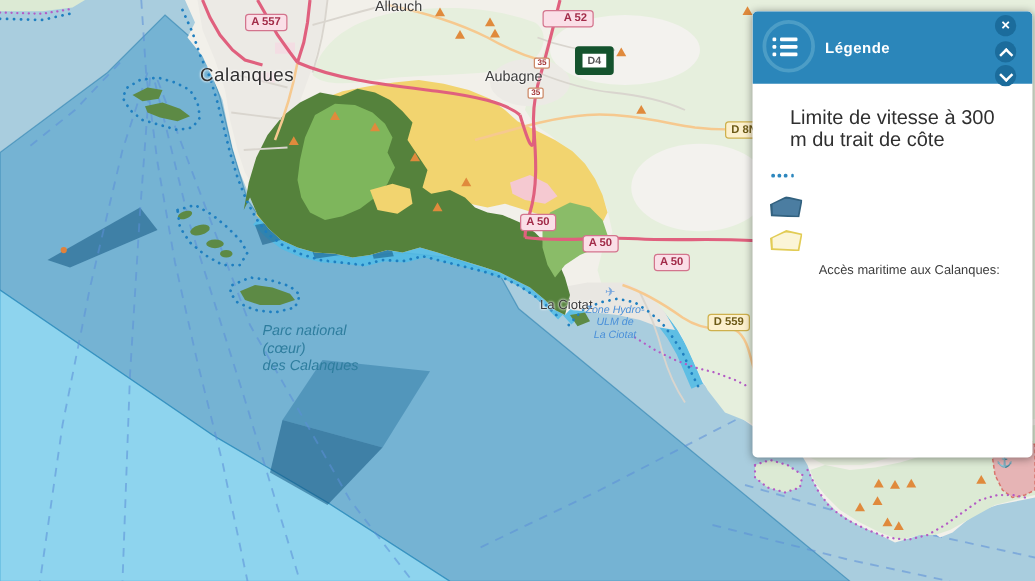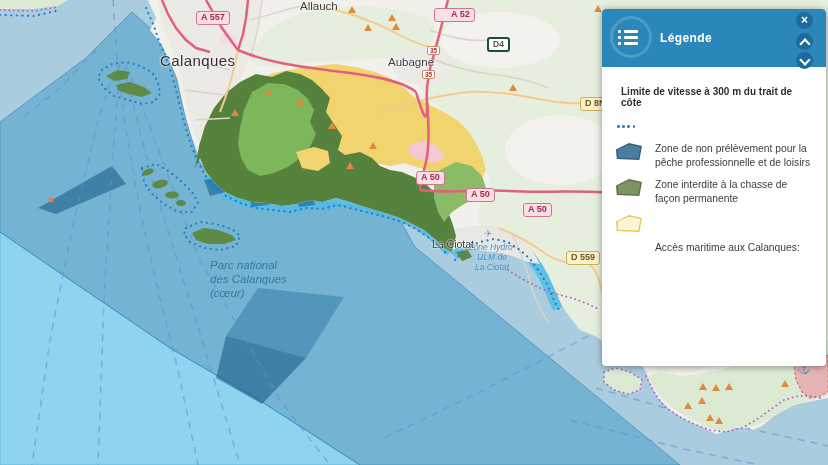--- a/index.html
+++ b/index.html
@@ -6,41 +6,41 @@
   #app{position:relative;width:828px;height:465px;overflow:hidden;font-family:"Liberation Sans",sans-serif;background:#a9cdde;}
   #mapsvg{position:absolute;left:0;top:0;}
   .maplabel{position:absolute;color:#333;white-space:nowrap;pointer-events:none;}
   .city{font-size:15px;color:#2f2f2f;letter-spacing:.4px;text-shadow:0 0 2px #fff,0 0 2px #fff;}
   .town{font-size:11.5px;color:#3c3c3c;text-shadow:0 0 2px #fff,0 0 2px #fff;}
   .parc-label{font-style:italic;color:#2e7d9e;font-size:11.5px;line-height:14px;text-align:left;}
   .hydro-label{font-style:italic;color:#4a90d9;font-size:8.5px;line-height:10px;text-align:center;}
   .shield{position:absolute;font-weight:bold;border-radius:3px;padding:1px 4px;line-height:1.1;}
   .shield-red{background:#fadfe7;border:1px solid #d3748d;color:#a22c49;font-size:9px;}
   .shield-yellow{background:#fcf0cd;border:1px solid #ceb04c;color:#6d5a17;font-size:9px;}
-  .shield-white{background:#ffffff;border:2px solid #14532d;color:#555;font-size:8.5px;margin-left:27px;}
+  .shield-white{background:#ffffff;border:6px solid #14532d;color:#555;font-size:8.5px;}
   .shield-exit{background:#fff;border:1px solid #cc8866;color:#a23333;font-size:6.5px;padding:0 2px;border-radius:2px;}
   .mapicon{position:absolute;pointer-events:none;}
 
   
   #legend{position:absolute;left:602px;top:9px;width:224px;height:357px;background:#fff;border-radius:4px;
           box-shadow:0 1px 7px rgba(0,0,0,.4);overflow:hidden;}
   #legend-header{position:relative;height:58px;background:#2b86ba;border-radius:4px 4px 0 0;}
   #legend-menu-circle{position:absolute;left:8px;top:7px;width:42px;height:42px;border-radius:50%;
           border:3px solid #4c9dc6;box-sizing:border-box;cursor:pointer;}
   .hline{position:absolute;left:11px;height:3px;background:#fff;border-radius:1px;}
   .hline .dot{position:absolute;left:-6px;top:0;width:3px;height:3px;background:#fff;border-radius:1px;}
   #legend-title{position:absolute;left:58px;top:22px;color:#ffffff;font-size:12px;font-weight:bold;letter-spacing:.4px;}
   .hdr-btn{position:absolute;left:194px;width:17px;height:17px;border-radius:50%;background:#1b6c9c;
            color:#fff;text-align:center;cursor:pointer;}
   .hdr-btn .x{font-size:12px;font-weight:bold;line-height:16px;display:block;}
   .chev{display:block;width:6px;height:6px;border-right:2px solid #fff;border-bottom:2px solid #fff;margin:5px auto 0;}
   .chev.up{transform:rotate(-135deg);margin-top:7px;}
   .chev.down{transform:rotate(45deg);margin-top:4px;}
   #legend-body{padding:19px 14px 0 14px;color:#3c3c3c;}
-  .lg-heading{font-size:10px;font-weight:bold;color:#2f2f2f;margin:0 0 0 5px;}
+  .lg-heading{font-size:16px;font-weight:normal;color:#2f2f2f;margin:0 0 0 16px;}
   #speed-dots{margin:17px 0 13px 1px;height:4px;}
   #speed-dots i{display:inline-block;width:2.6px;height:2.6px;border-radius:50%;margin-right:2.6px;vertical-align:top;}
   .lg-item{display:flex;margin-top:9px;}
   .swatch{width:26px;height:17px;flex:none;margin-right:13px;margin-top:1px;
           clip-path:polygon(0 38%,50% 0,100% 18%,90% 100%,3% 94%);}
   .swatch .inner{position:relative;top:1.5px;left:1.5px;width:23px;height:14px;
           clip-path:polygon(0 38%,50% 0,100% 18%,90% 100%,3% 94%);}
   .swatch.empty{visibility:hidden;}
   .lg-item-label{font-size:10.3px;line-height:13.5px;color:#3d3d3d;}
 </style>
@@ -204,22 +204,22 @@
         <rect x="800" y="356" width="6" height="6"></rect>
     </g>
   </svg>
 
   <div class="maplabel city" style="left:160px;top:52px;">Calanques</div>
   <div class="maplabel town" style="left:300px;top:0px;">Allauch</div>
   <div class="maplabel town" style="left:388px;top:56px;">Aubagne</div>
   <div class="maplabel town" style="left:432px;top:238px;font-size:10.5px;">La Ciotat</div>
   <div class="maplabel parc-label" style="left:210px;top:258px;width:120px;">
     <div>Parc national</div>
+    <div>(cœur)</div>
     <div>des Calanques</div>
-    <div>(cœur)</div>
   </div>
   <div class="maplabel mapicon" style="left:484px;top:228px;color:#7aa7dd;font-size:10px;">✈</div>
   <div class="maplabel hydro-label" style="left:460px;top:242px;width:64px;">
     <div>Zone Hydro-</div>
     <div>ULM de</div>
     <div>La Ciotat</div>
   </div>
   <div class="maplabel mapicon" style="left:797px;top:362px;color:#3a6fd0;font-size:11px;">⚓</div>
 
   <div class="shield shield-red" style="left:196px;top:11px;text-align:center;">A 557</div>
@@ -262,27 +262,20 @@
     <div id="legend-body">
       <div class="lg-heading">Limite de vitesse à 300 m du trait de côte</div>
       <div id="speed-dots">
         <i style="background: rgb(45, 135, 190);"></i><i style="background: rgb(45, 135, 190);"></i><i style="background: rgb(45, 135, 190);"></i><i style="background: rgb(45, 135, 190);"></i>
       </div>
 
       <div class="lg-item">
         <div class="swatch" style="background: rgb(50, 97, 127);">
           <div class="inner" style="background: rgb(75, 125, 161);"></div>
         </div>
-        <div class="lg-item-label">Zone de non prélèvement pour la pêche professionnelle et de loisirs</div>
-      </div>
-      <div class="lg-item">
-        <div class="swatch" style="background: rgb(93, 115, 69);">
-          <div class="inner" style="background: rgb(125, 147, 98);"></div>
-        </div>
-        <div class="lg-item-label">Zone interdite à la chasse de façon permanente</div>
       </div>
       <div class="lg-item">
         <div class="swatch" style="background: rgb(226, 204, 85);">
           <div class="inner" style="background: rgb(251, 245, 215);"></div>
         </div>
       </div>
       <div class="lg-item">
         <div class="swatch empty"></div>
         <div class="lg-item-label">Accès maritime aux Calanques:</div>
       </div>

